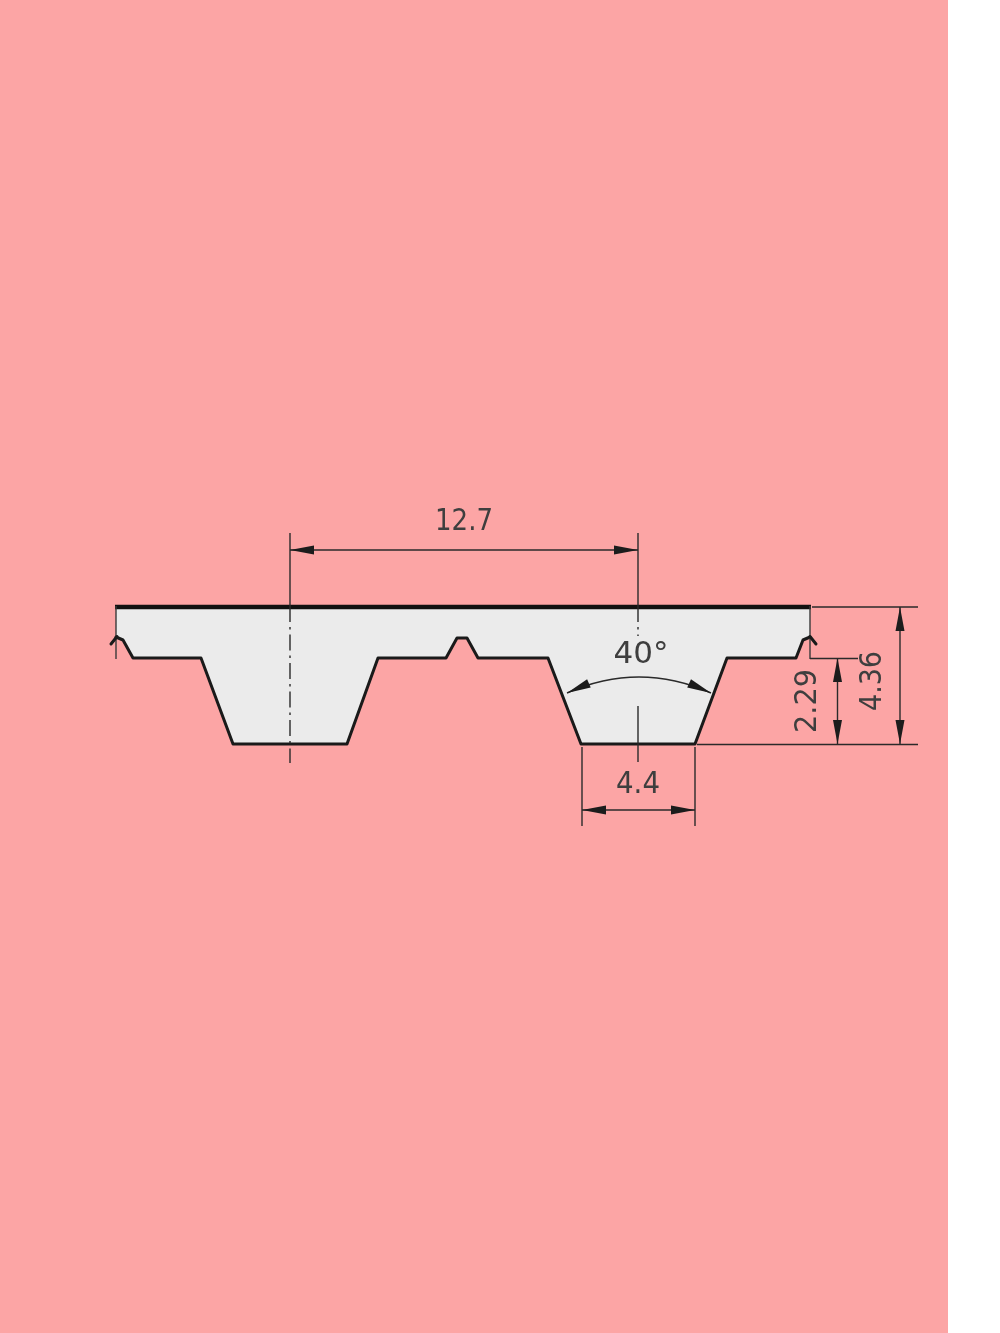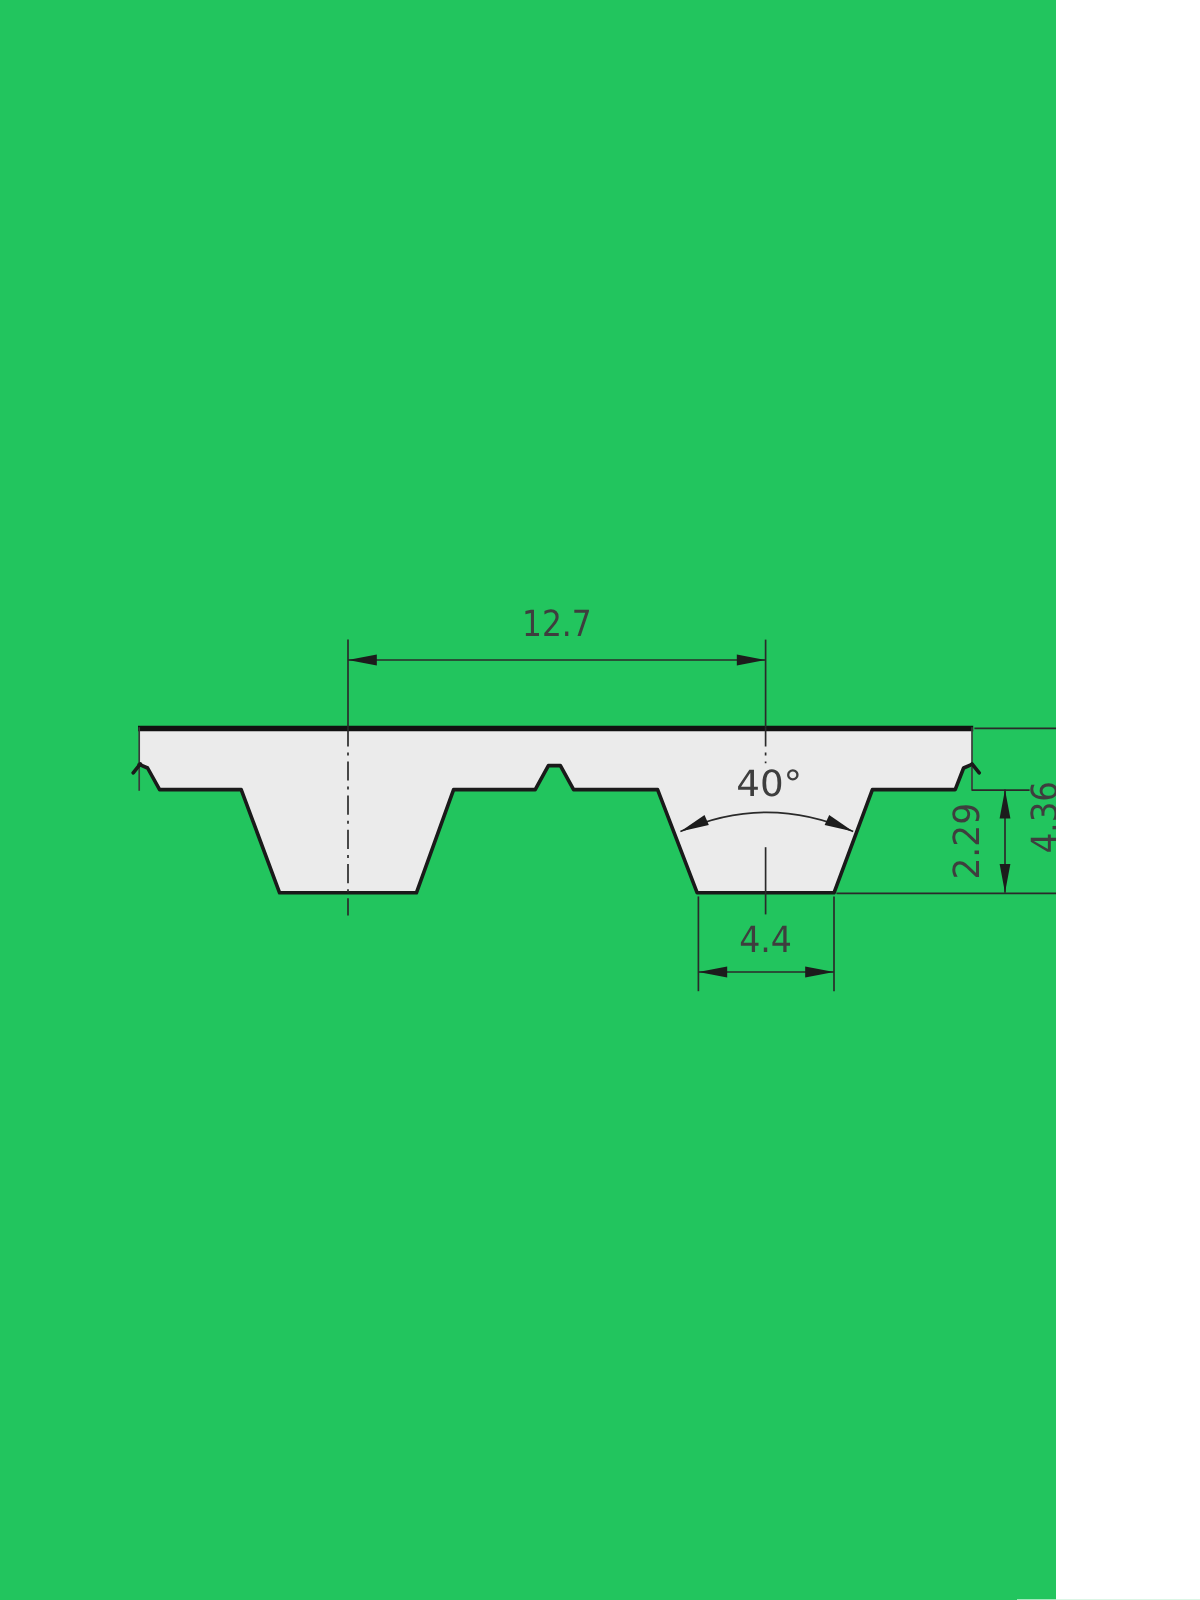--- a/index.html
+++ b/index.html
@@ -1,20 +1,20 @@
 <!DOCTYPE html>
 <html><head>
 <meta charset="utf-8">
 <style>
   html, body { margin: 0; padding: 0; background: #ffffff; }
   .canvas {
     position: relative;
-    width: 880px;
+    width: 948px;
     height: 1333px;
-    background: #22c55e;
+    background: #fca5a5;
     overflow: hidden;
     font-family: "DejaVu Sans", sans-serif;
   }
   svg { position: absolute; inset: 0; display: block; }
 
   .profile-stroke {
     fill: none;
     stroke: #1a1a1a;
     stroke-width: 3;
     stroke-linejoin: round;

